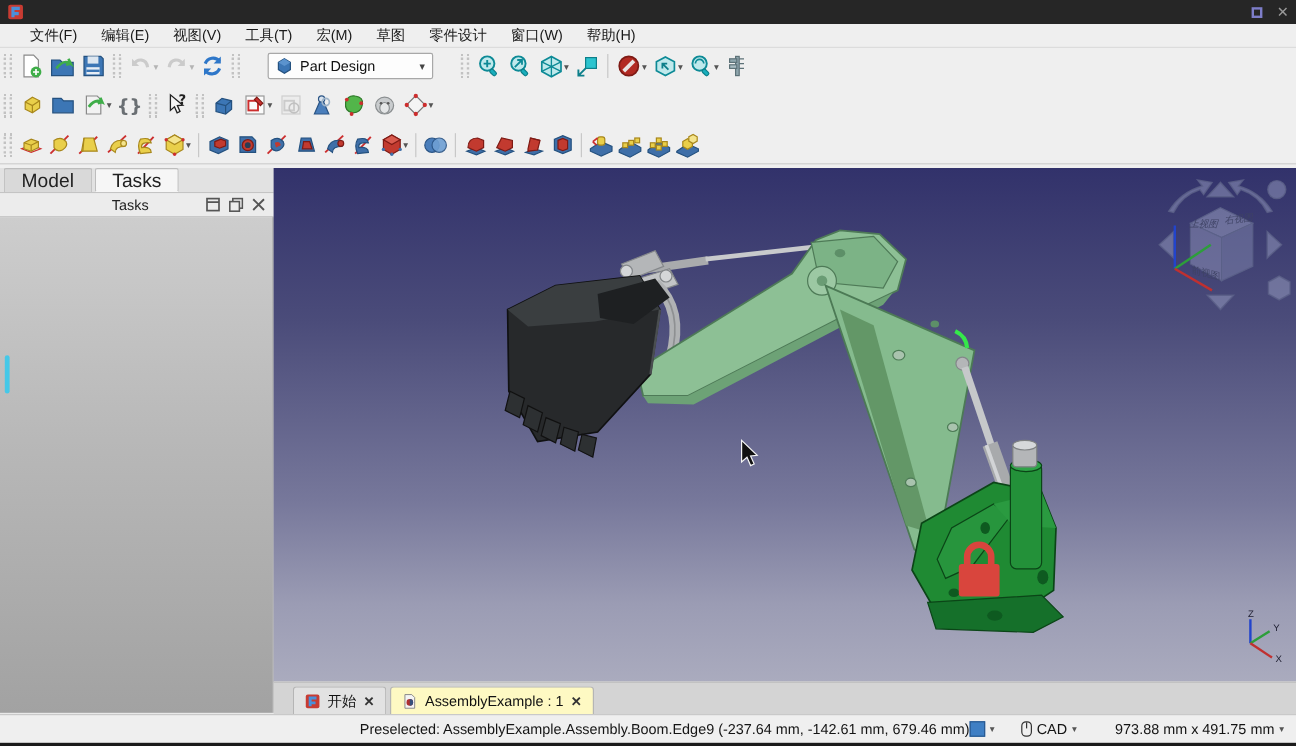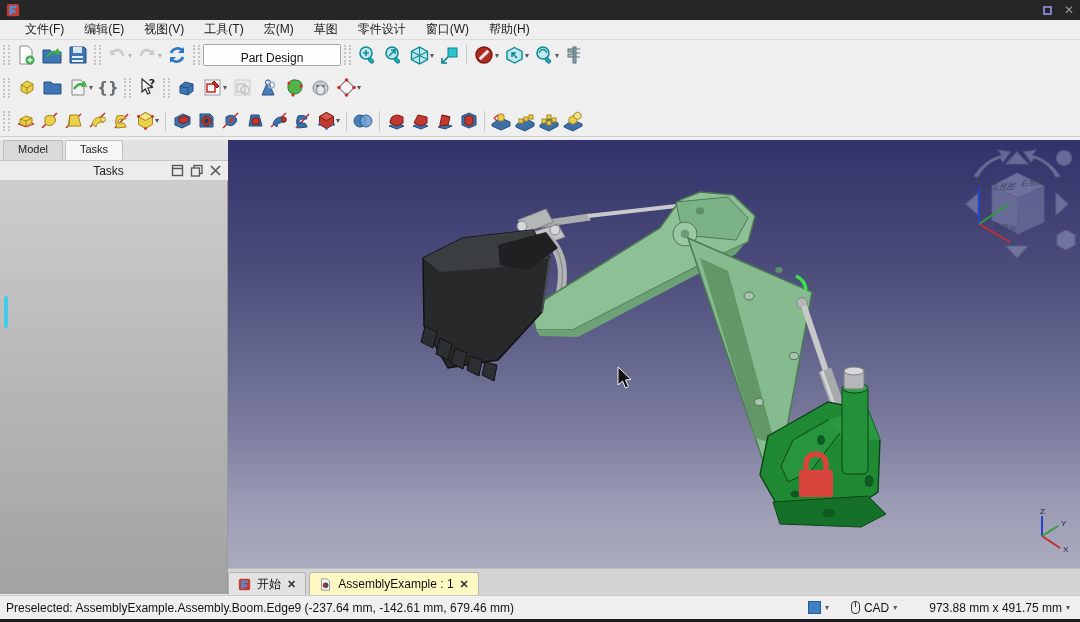--- a/index.html
+++ b/index.html
@@ -25,53 +25,53 @@
   .tbrow1 { top:40px; height:30px; }
   .tbrow2 { top:70px; height:35px; }
   .tbrow3 { top:105px; height:32px; border-bottom:1px solid #cfcfcf; }
   .grip { width:7px; height:20px; margin:0 3px; border-left:2px dotted #c2c2c2; border-right:2px dotted #c2c2c2; }
   .vsep { width:1px; height:20px; background:#c8c8c8; margin:0 4px; }
   .tb { width:26px; height:26px; display:flex; align-items:center; justify-content:center; }
   .tb.sm { width:24px; height:24px; }
   .caret { font-size:8px; color:#555; margin-left:-2px; margin-right:2px; }
   .disabled { opacity:0.38; filter:grayscale(1); }
   .wb-select { display:flex; align-items:center; gap:6px; width:138px; height:22px; background:#fdfdfd;
-    border:1px solid #a8a8a8; border-radius:2px; padding:0 6px; font-size:12px; color:#111; margin:0 0;flex-direction:column; }
+    border:1px solid #a8a8a8; border-radius:2px; padding:0 6px; font-size:12px; color:#111; margin:0 20px; }
   .wb-select .arrow { margin-left:auto; font-size:9px; color:#444; }
 
   
   .left-panel { position:absolute; left:0; top:140px; width:228px; height:455px; background:#e9e9e9; }
   .panel-tabs { display:flex; height:21px; background:#e2e2e2; border-bottom:1px solid #c4c4c4; padding-left:3px; }
-  .panel-tab { font-size:11px; color:#222; padding:2px 14px; border:1px solid #bdbdbd; border-bottom:none;
+  .panel-tab { font-size:16px; color:#222; padding:2px 14px; border:1px solid #bdbdbd; border-bottom:none;
     background:#d9d9d9; border-radius:2px 2px 0 0; margin-right:2px; }
   .panel-tab.active { background:#f6f6f6; position:relative; top:0; border-bottom:1px solid #f6f6f6; }
   .panel-header { height:20px; display:flex; align-items:center; background:#ececec; border-bottom:1px solid #c9c9c9; }
   .panel-header .ph-title { flex:1; text-align:center; font-size:12px; color:#222; padding-left:46px; }
   .panel-header .ph-btns { display:flex; gap:6px; margin-right:6px; }
   .panel-content { position:relative; height:413px; background:linear-gradient(180deg,#cdcdcd 0%,#b8b8b8 45%,#a2a2a2 100%); border-right:1px solid #9a9a9a; }
   .scroll-hint { position:absolute; left:4px; top:115px; width:4px; height:32px; background:#45c8e8; border-radius:2px; }
 
   
   .viewport { position:absolute; left:228px; top:140px; width:852px; height:428px;
     background:linear-gradient(180deg,#32326b 0%,#4b4c7a 30%,#77789b 65%,#9b9cb4 85%,#aaabbe 100%); overflow:hidden; }
   .nav-cube { position:absolute; right:2px; top:2px; }
   .axis-cross { position:absolute; right:8px; bottom:14px; }
   .model-svg { position:absolute; left:0; top:0; }
 
   
   .mdi-bar { position:absolute; left:228px; top:568px; width:852px; height:27px; background:#d4d4d4;
-    display:flex; align-items:flex-end; padding-left:0; border-top:1px solid #bdbdbd; }
+    display:flex; align-items:flex-end; padding-left:16px; border-top:1px solid #bdbdbd; }
   .mdi-tab { display:flex; align-items:center; gap:6px; height:23px; padding:0 9px; font-size:12px; color:#111;
     background:#e2e2e2; border:1px solid #b5b5b5; border-bottom:none; border-radius:3px 3px 0 0; margin-right:3px; }
   .mdi-tab.active { background:#fef9c3; }
   .mdi-close { font-size:11px; font-weight:bold; color:#333; }
 
   
   .statusbar { position:absolute; left:0; top:595px; width:1080px; height:27px; background:#efefef;
-    border-top:1px solid #c9c9c9; border-bottom:3px solid #1b1b1b; display:flex; align-items:center; font-size:12px; color:#141414; }
+    border-top:1px solid #c9c9c9; border-bottom:3px solid #1b1b1b; display:flex; align-items:center; font-size:12px; color:#141414;text-align:right; }
   .status-msg { margin-left:6px; flex:1; }
   .status-right { display:flex; align-items:center; gap:6px; margin-right:10px; }
   .sq-blue { width:13px; height:13px; background:#3f7fc4; border:1px solid #2a5a92; }
   .drop { font-size:8px; color:#555; }
   .mouse-ico { width:9px; height:13px; border:1.3px solid #333; border-radius:4px; position:relative; }
   .mouse-ico::after { content:""; position:absolute; left:3.2px; top:0; width:1px; height:5px; background:#333; }
   .status-item { display:flex; align-items:center; gap:4px; }
 </style>
 </head>
 <body>

